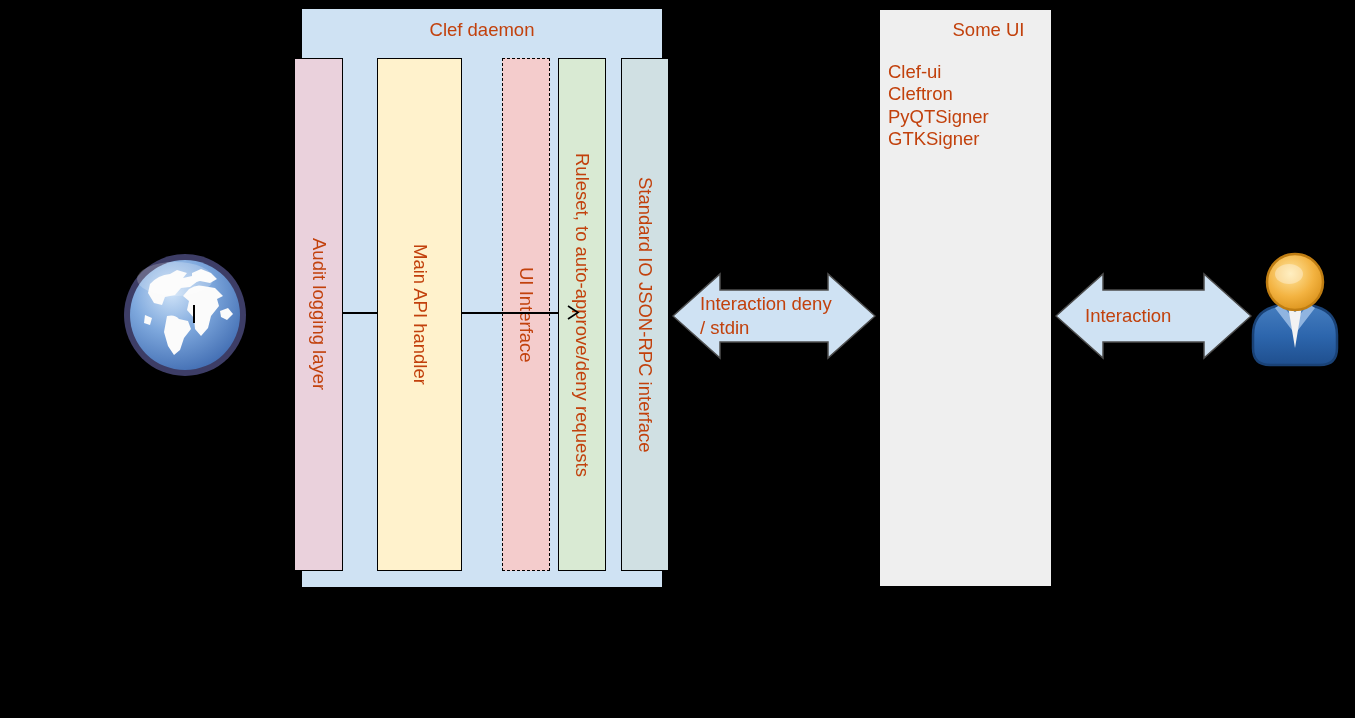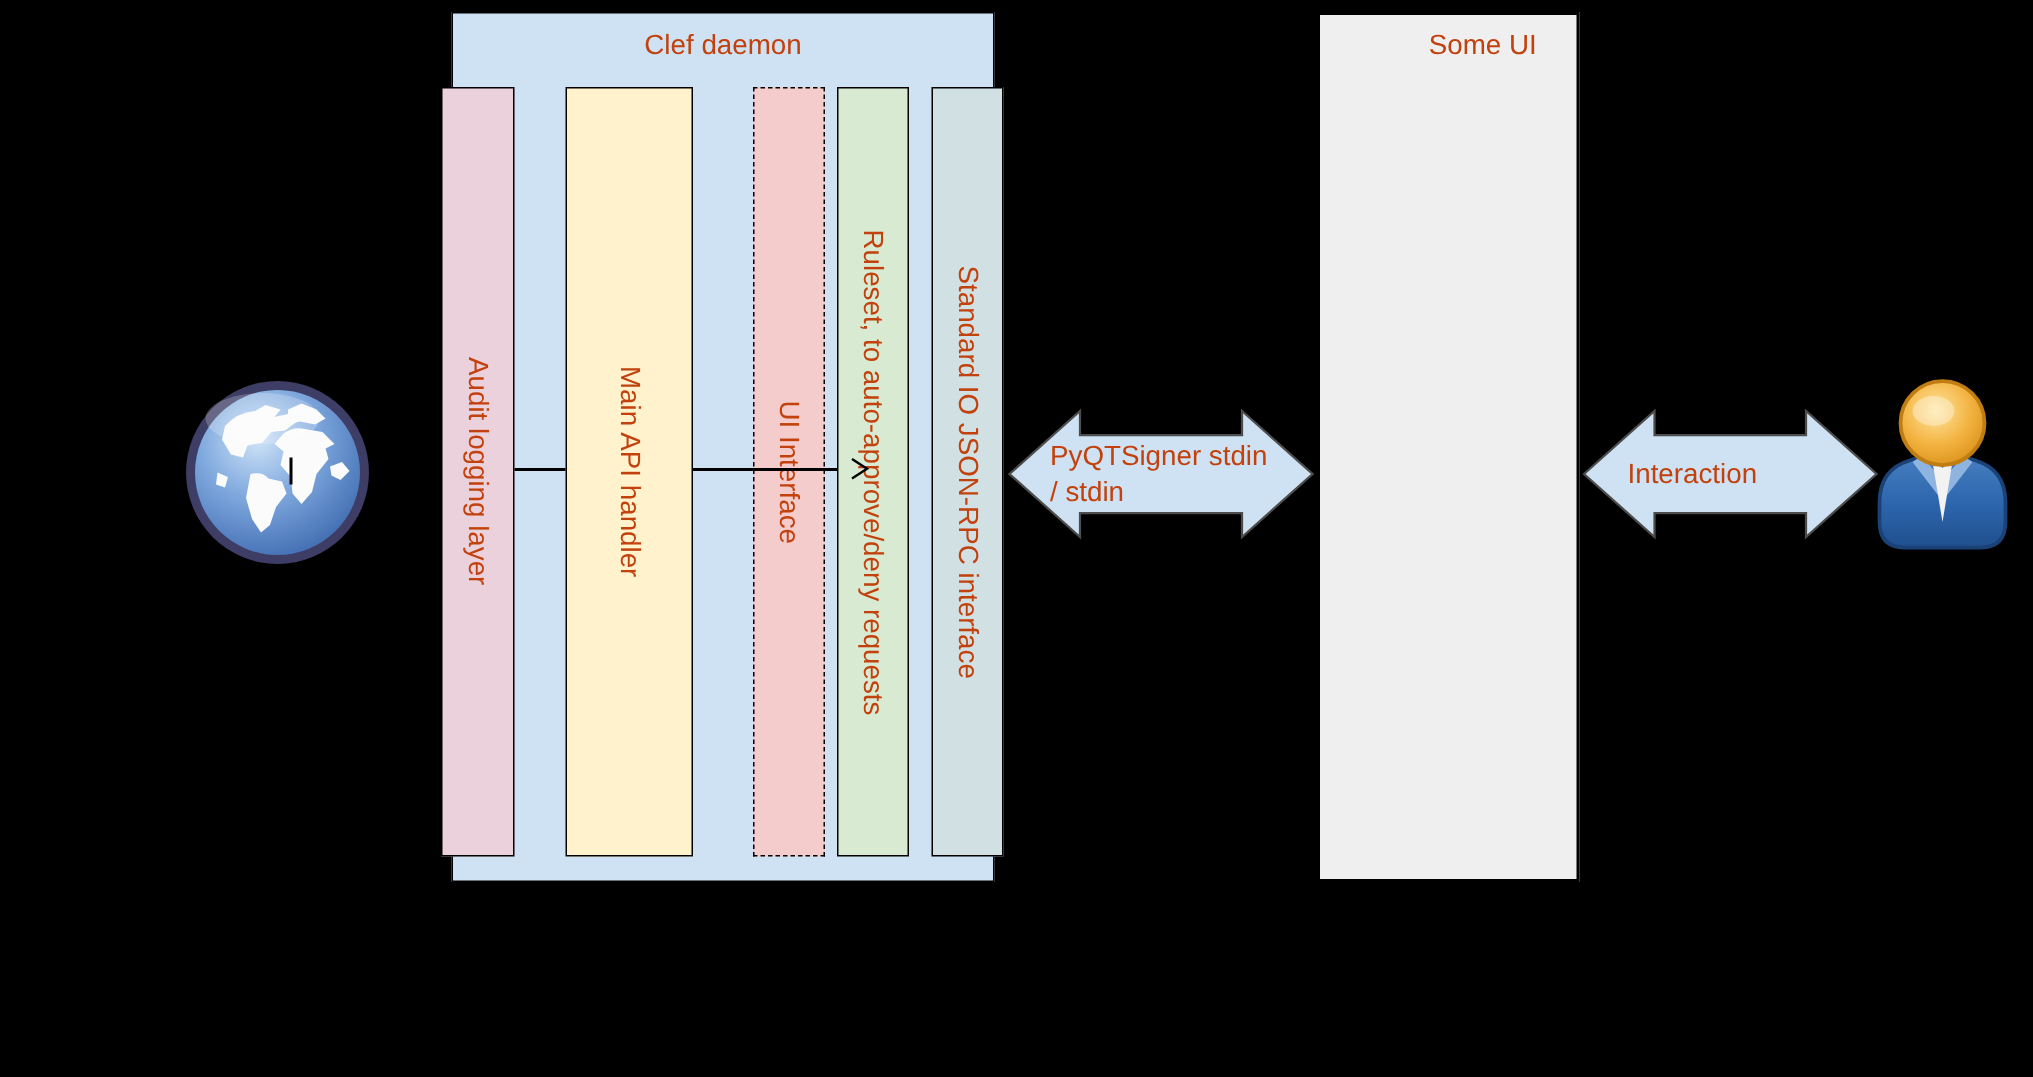--- a/index.html
+++ b/index.html
@@ -92,27 +92,33 @@
   </div>
   <div id="bar-ruleset" class="bar" style="background: rgb(217, 234, 211);">
     <span class="bar-label">Ruleset, to auto-approve/deny requests</span>
   </div>
   <div id="bar-stdio" class="bar" style="background: rgb(208, 224, 227);">
     <span class="bar-label">Standard IO JSON-RPC interface</span>
   </div>
 
   <div id="ui-box" class="abs" style="background: rgb(239, 239, 239);"></div>
   <div id="ui-title" class="box-title">Some UI</div>
+  <div id="ui-list" class="abs">
+    <span class="ui-item">Clef-ui</span>
+    <span class="ui-item">Cleftron</span>
+    <span class="ui-item">PyQTSigner</span>
+    <span class="ui-item">GTKSigner</span>
+  </div>
 
   <div id="arrow-daemon-ui" class="abs arrow-wrap">
     <svg width="204" height="88">
       <polygon points="1,44 48,2 48,18 156,18 156,2 203,44 156,86 156,70 48,70 48,86" stroke="#4d4d4d" stroke-width="1.5" fill="#cfe2f3"></polygon>
     </svg>
     <div class="arrow-label">
-      <div>PyQTSigner stdin</div>
+      <div>Interaction deny</div>
       <div>/ stdin</div>
     </div>
   </div>
 
   <div id="arrow-ui-user" class="abs arrow-wrap">
     <svg width="197" height="88">
       <polygon points="1,44 48,2 48,18 149,18 149,2 196,44 149,86 149,70 48,70 48,86" stroke="#4d4d4d" stroke-width="1.5" fill="#cfe2f3"></polygon>
     </svg>
     <div class="arrow-label">
       <div>Interaction</div>

